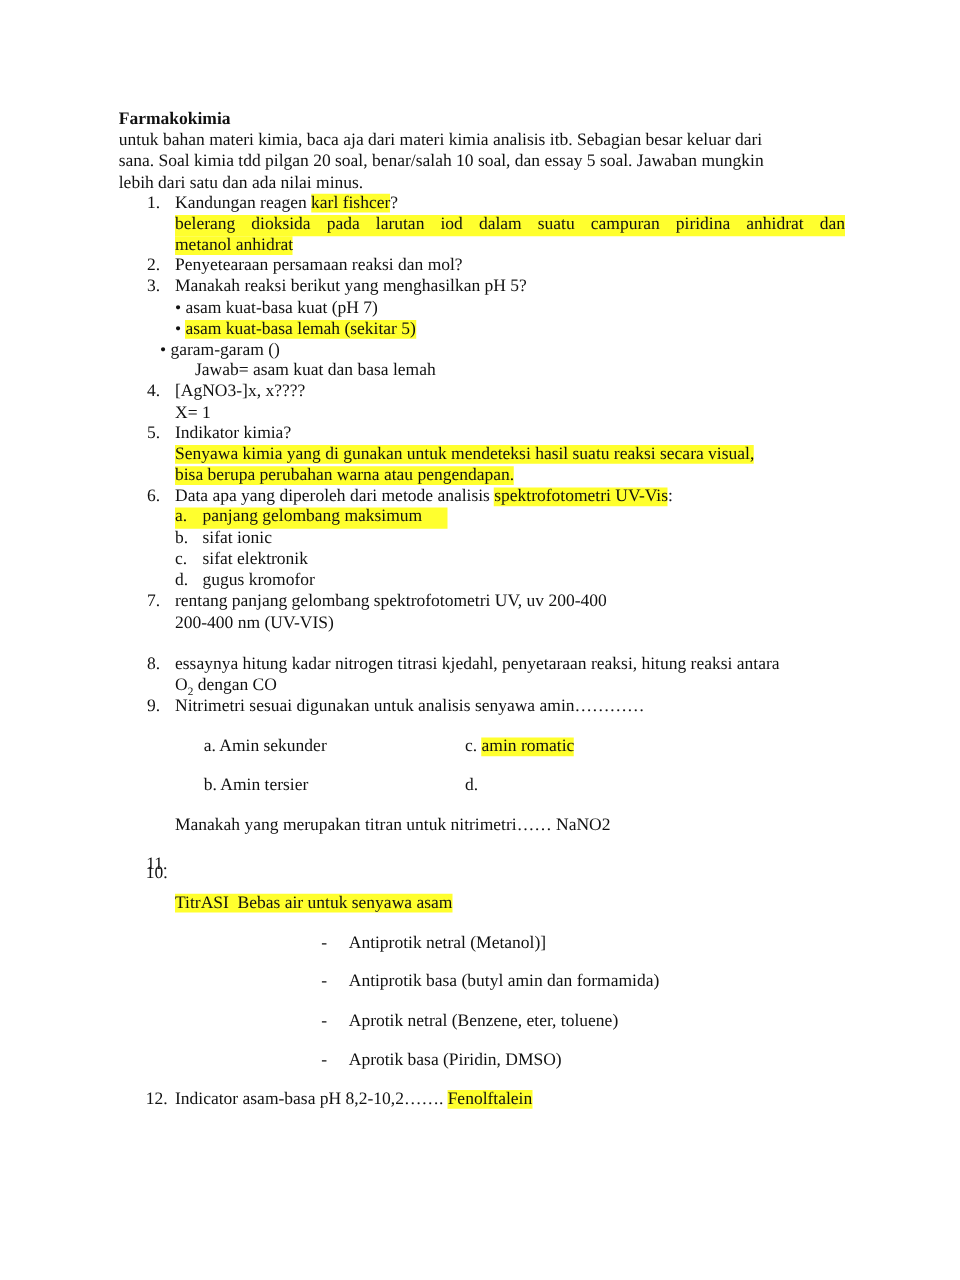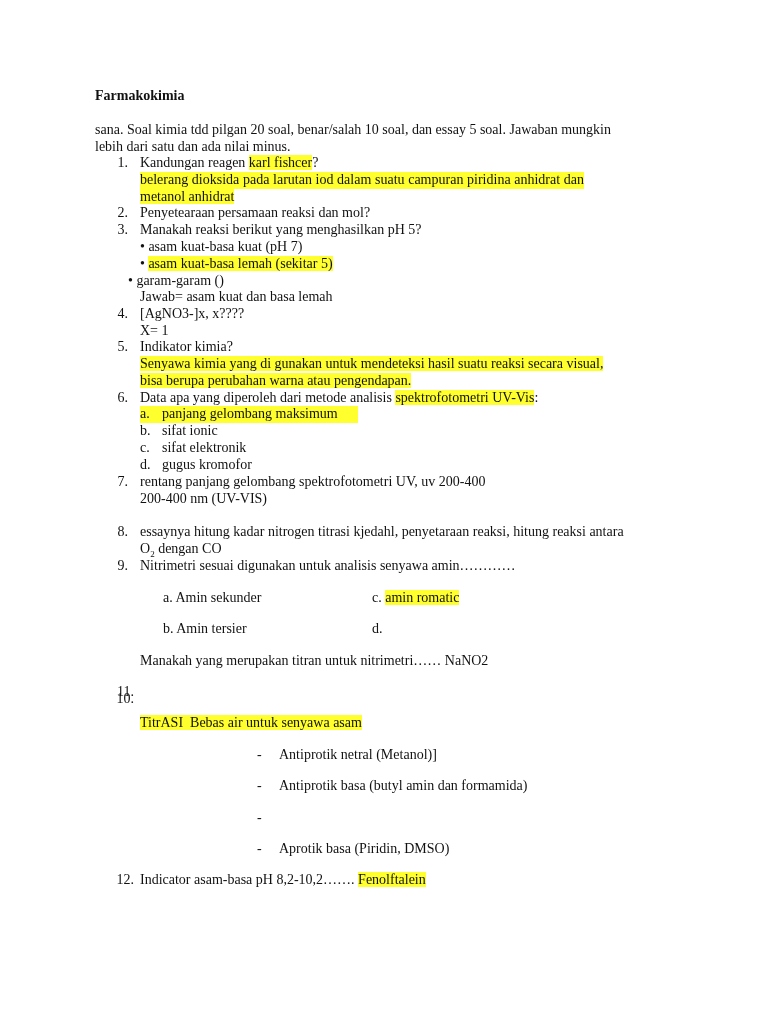--- a/index.html
+++ b/index.html
@@ -20,39 +20,40 @@
     .num { position: absolute; text-align: right; width: 22px; }
     .just { white-space: normal; text-align: justify; text-align-last: justify; }
   </style>
 </head>
 <body>
 
 <div class="page">
 
   <div class="abs title" style="left:95px; top:88px;">Farmakokimia</div>
 
+  <div class="abs" style="left:95px; top:105px;">untuk bahan materi kimia, baca aja dari materi kimia analisis itb. Sebagian besar keluar dari</div>
   <div class="abs" style="left:95px; top:122px;">sana. Soal kimia tdd pilgan 20 soal, benar/salah 10 soal, dan essay 5 soal. Jawaban mungkin</div>
   <div class="abs" style="left:95px; top:139px;">lebih dari satu dan ada nilai minus.</div>
 
   <div class="num" style="left:106px; top:155px;">1.</div>
   <div class="abs" style="left:140px; top:155px;">
     <span>Kandungan reagen </span><span class="hl">karl fishcer</span><span>?</span>
   </div>
-  <div class="abs just hl" style="left:140px; top:172px; width:444px;">belerang dioksida pada larutan iod dalam suatu campuran piridina anhidrat dan</div>
+  <div class="abs just hl" style="left:140px; top:172px; width:536px;">belerang dioksida pada larutan iod dalam suatu campuran piridina anhidrat dan</div>
   <div class="abs" style="left:140px; top:189px;"><span class="hl">metanol anhidrat</span></div>
 
   <div class="num" style="left:106px; top:205px;">2.</div>
   <div class="abs" style="left:140px; top:205px;">Penyetearaan persamaan reaksi dan mol?</div>
 
   <div class="num" style="left:106px; top:222px;">3.</div>
   <div class="abs" style="left:140px; top:222px;">Manakah reaksi berikut yang menghasilkan pH 5?</div>
   <div class="abs" style="left:140px; top:239px;"><span>•</span> <span>asam kuat-basa kuat (pH 7)</span></div>
   <div class="abs" style="left:140px; top:256px;"><span>•</span> <span class="hl">asam kuat-basa lemah (sekitar 5)</span></div>
   <div class="abs" style="left:128px; top:273px;"><span>•</span> <span>garam-garam ()</span></div>
-  <div class="abs" style="left:140px; top:289px;">Jawab= asam kuat dan basa lemah</div>
+  <div class="abs" style="left:156px; top:289px;">Jawab= asam kuat dan basa lemah</div>
 
   <div class="num" style="left:106px; top:306px;">4.</div>
   <div class="abs" style="left:140px; top:306px;">[AgNO3-]x, x????</div>
   <div class="abs" style="left:140px; top:323px;">X= 1</div>
 
   <div class="num" style="left:106px; top:339px;">5.</div>
   <div class="abs" style="left:140px; top:339px;">Indikator kimia?</div>
   <div class="abs" style="left:140px; top:356px;"><span class="hl">Senyawa kimia yang di gunakan untuk mendeteksi hasil suatu reaksi secara visual,</span></div>
   <div class="abs" style="left:140px; top:373px;"><span class="hl">bisa berupa perubahan warna atau pengendapan.</span></div>
 
@@ -84,19 +85,20 @@
   <div class="abs" style="left:140px; top:653px;">Manakah yang merupakan titran untuk nitrimetri…… NaNO2</div>
 
   <div class="num" style="left:112px; top:684px;">11.</div>
   <div class="abs" style="left:140px; top:715px; white-space:pre;"><span class="hl">TitrASI  Bebas air untuk senyawa asam</span></div>
 
   <div class="abs" style="left:257px; top:747px;">-</div>
   <div class="abs" style="left:279px; top:747px;">Antiprotik netral (Metanol)]</div>
   <div class="abs" style="left:257px; top:778px;">-</div>
   <div class="abs" style="left:279px; top:778px;">Antiprotik basa (butyl amin dan formamida)</div>
   <div class="abs" style="left:257px; top:810px;">-</div>
+  <div class="abs" style="left:279px; top:810px;">Aprotik netral (Benzene, eter, toluene)</div>
   <div class="abs" style="left:257px; top:841px;">-</div>
   <div class="abs" style="left:279px; top:841px;">Aprotik basa (Piridin, DMSO)</div>
 
   <div class="num" style="left:112px; top:872px;">12.</div>
   <div class="abs" style="left:140px; top:872px; white-space:pre;"><span>Indicator asam-basa pH 8,2-10,2……. </span><span class="hl">Fenolftalein</span></div>
 
 </div>
 
 </body></html>

